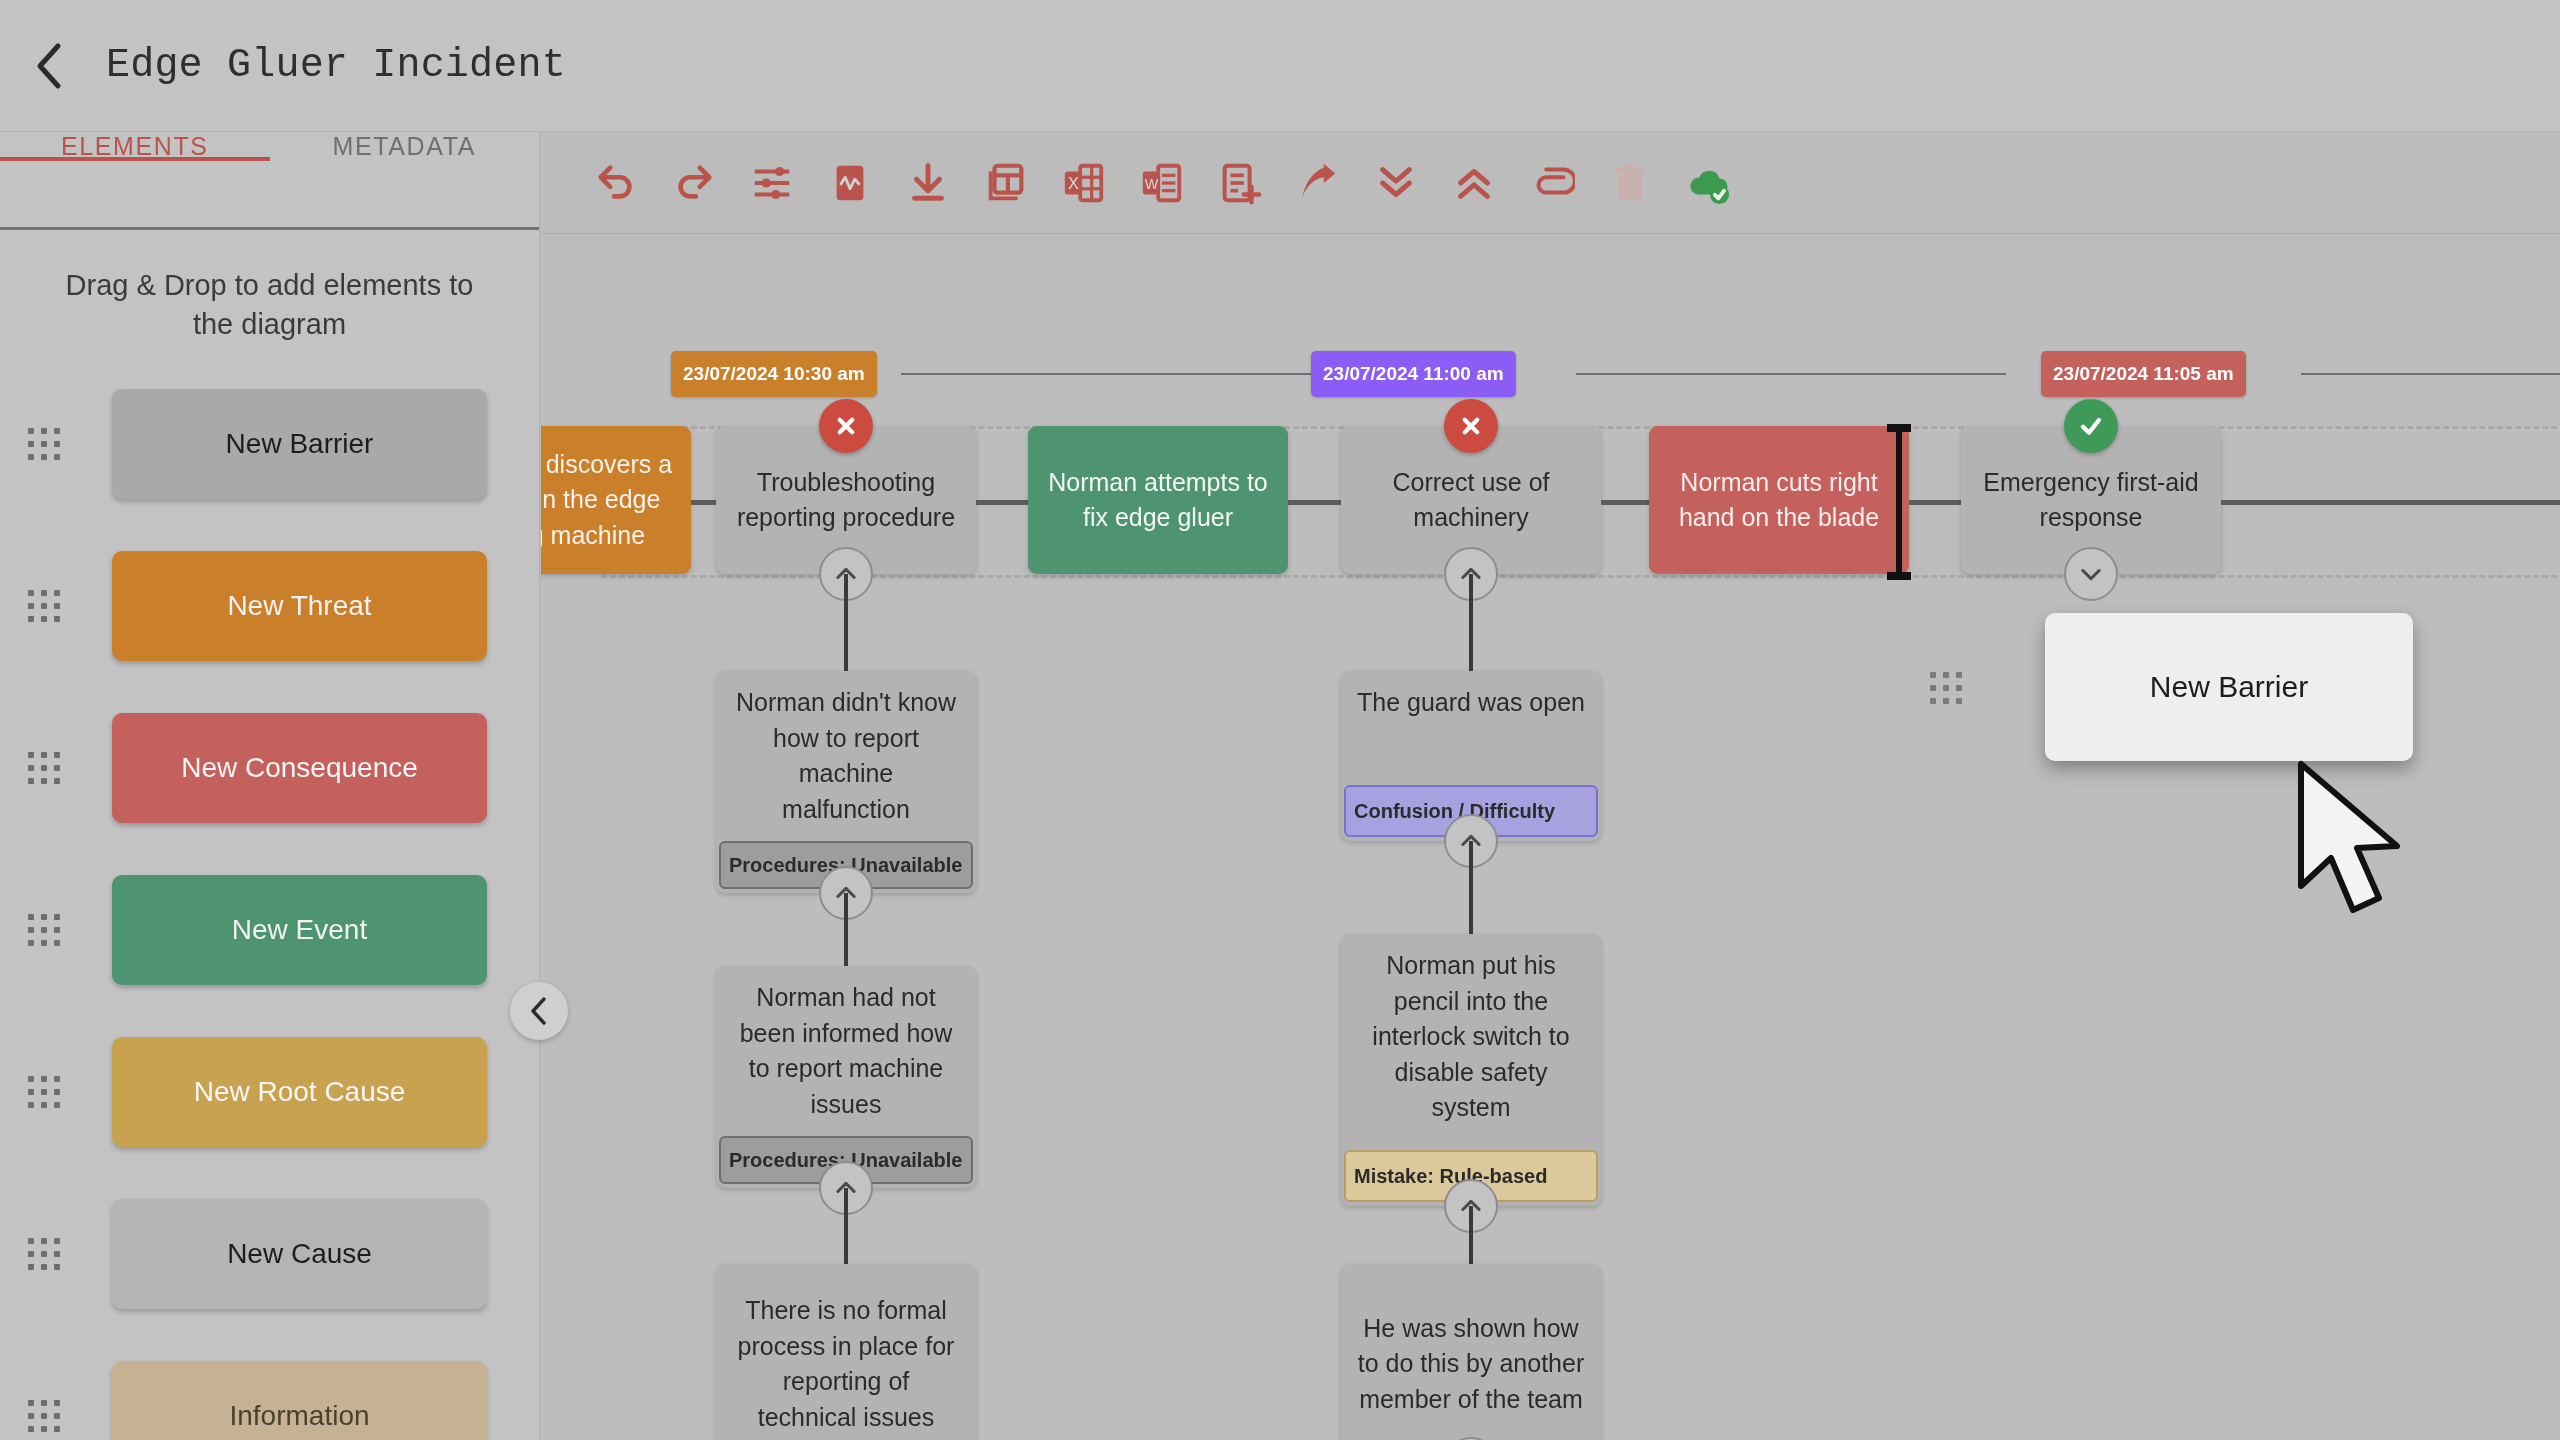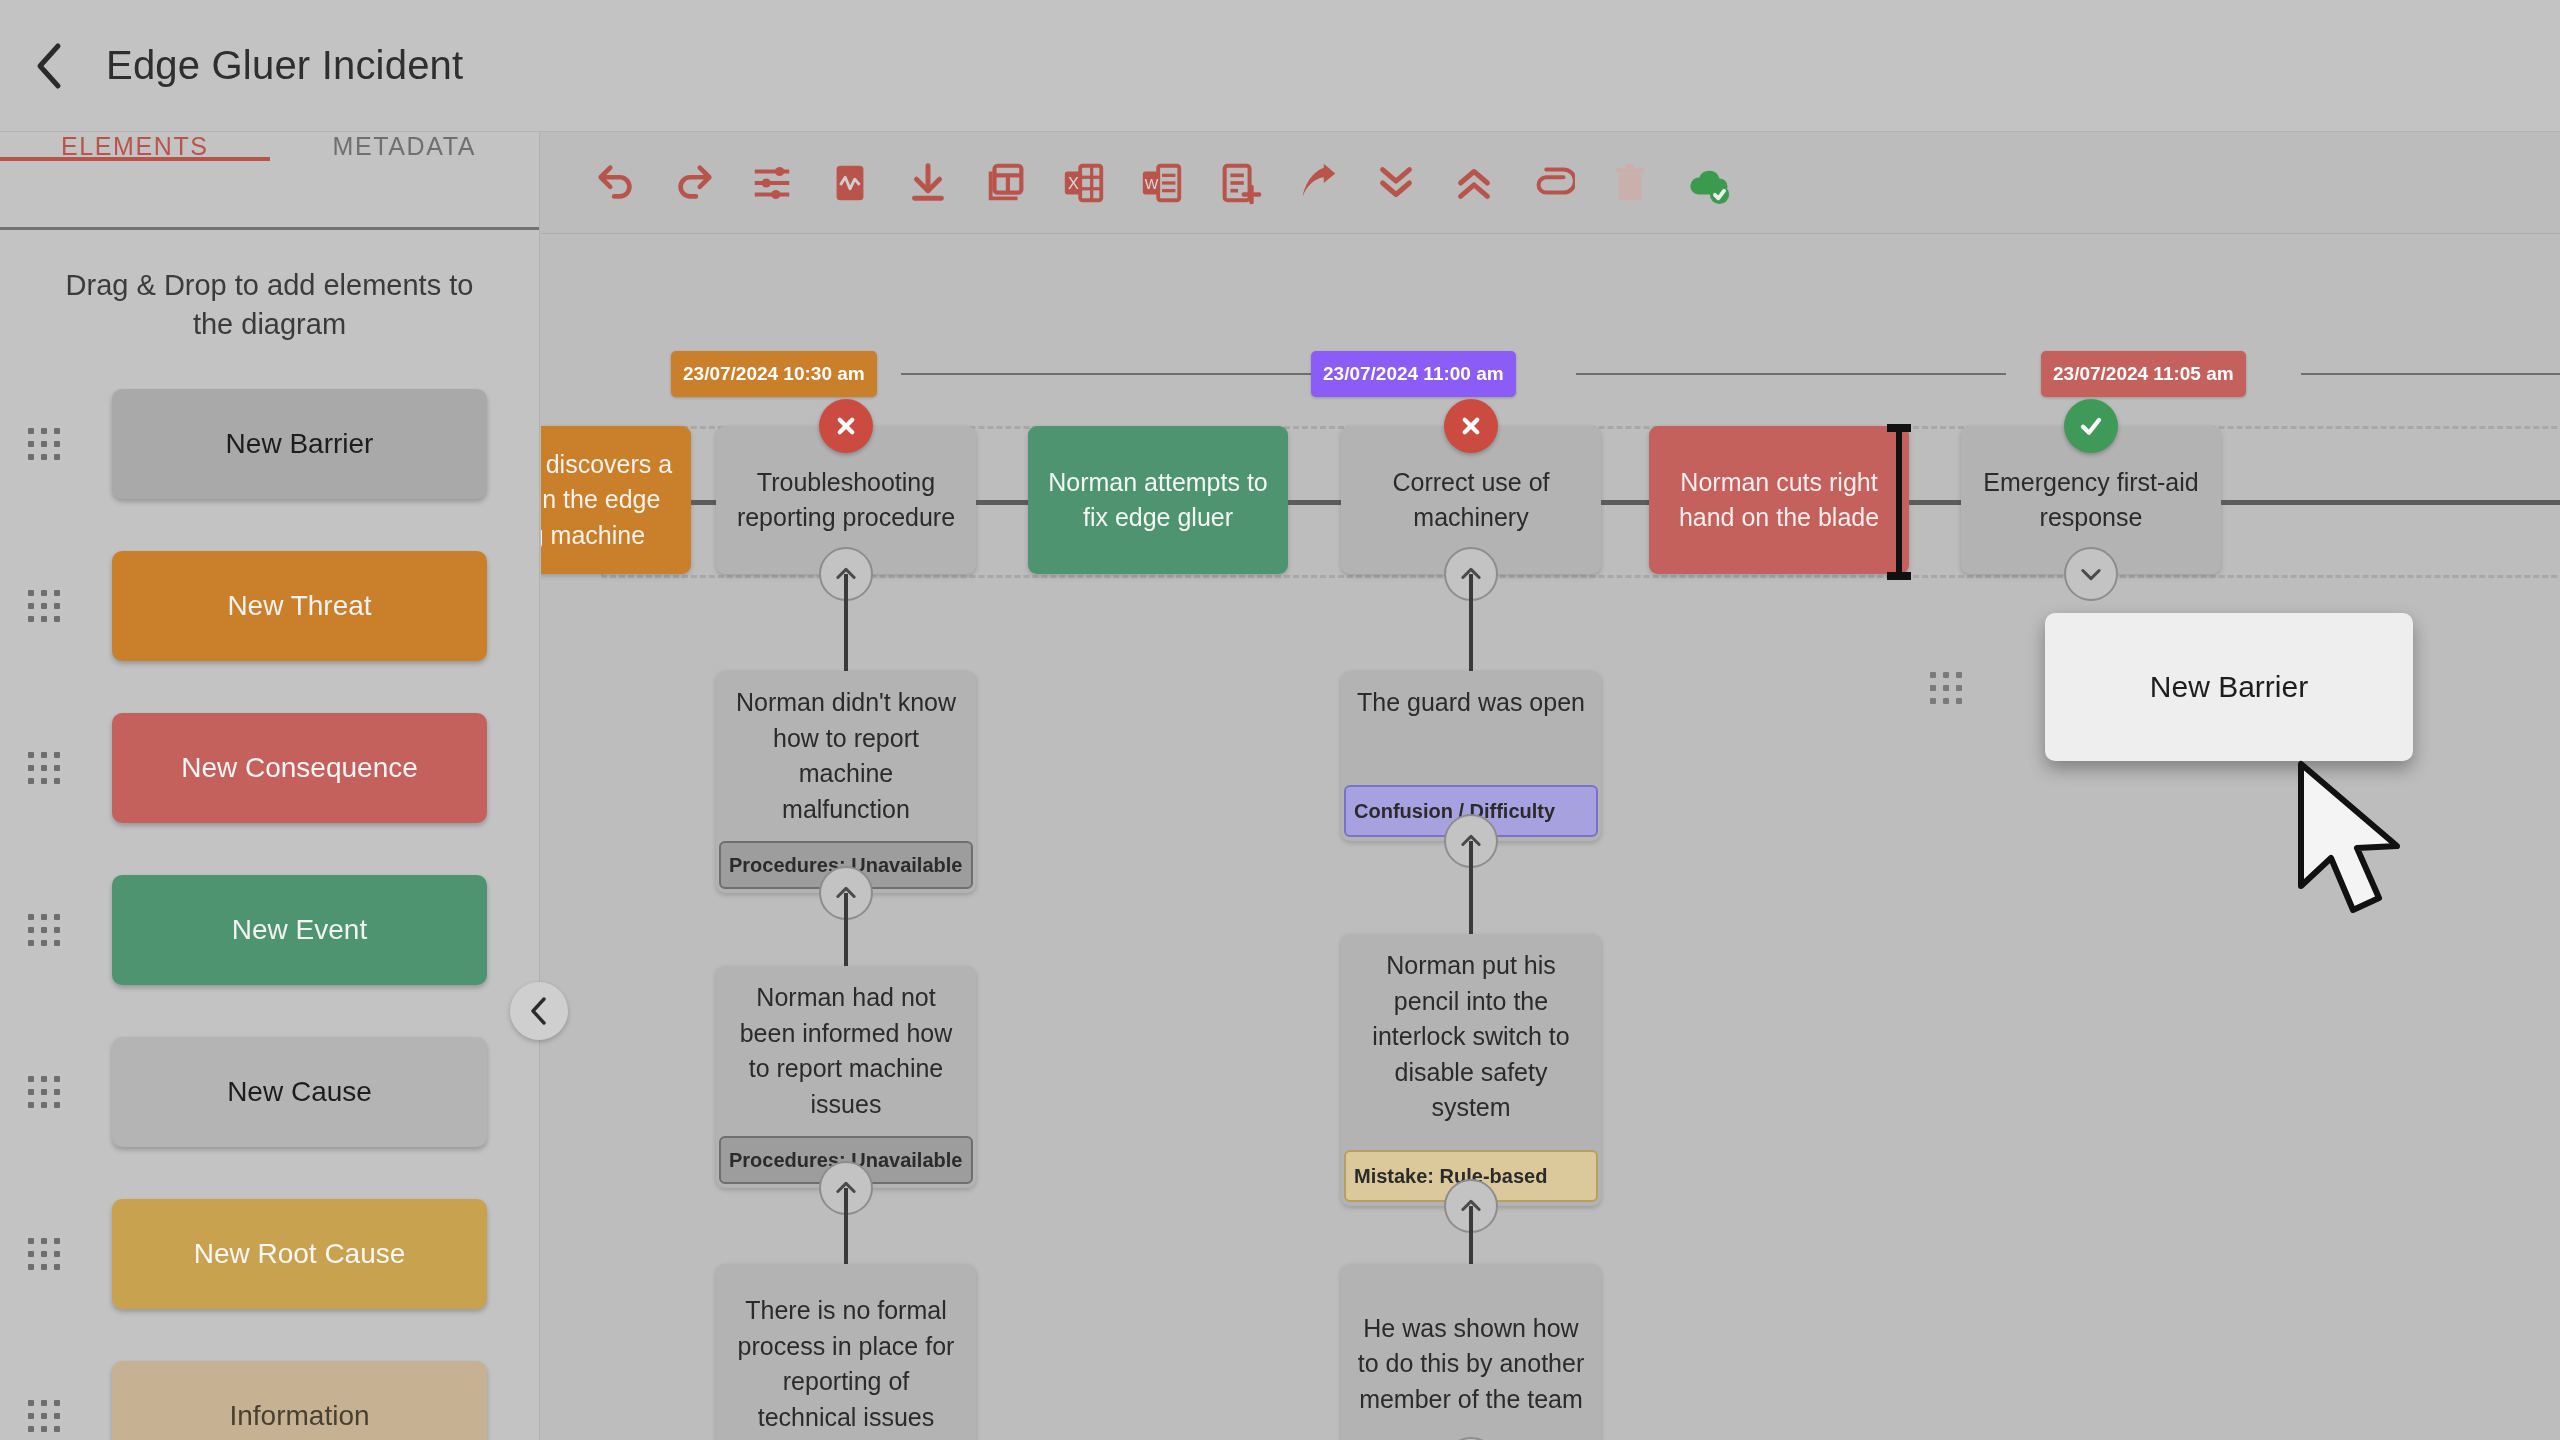--- a/index.html
+++ b/index.html
@@ -19,21 +19,21 @@
     display: flex; align-items: center;
   }
   #back-btn {
     width: 72px; height: 72px; margin-left: 14px;
     display: flex; align-items: center; justify-content: center;
     cursor: pointer;
   }
   #back-btn svg { display:block; }
   #page-title {
     font-size: 40px; color: #2f2f2f; font-weight: 400;
-    margin-left: 20px; letter-spacing: .2px;
+    margin-left: 20px; letter-spacing: .2px; font-family: Liberation Mono, monospace;
   }
 
   
   #left-panel {
     position: absolute; left: 0; top: 132px; width: 540px; height: 1308px;
     background: #c3c3c3;
     border-right: 1px solid #b0b0b0;
   }
   #tabs {
     display: flex; height: 98px; align-items: flex-start;
@@ -266,35 +266,35 @@
             <i></i>
             <i></i>
             <i></i>
             <i></i>
             <i></i>
             <i></i>
             <i></i>
             <i></i>
             <i></i>
           </div>
+          <div class="element-chip" style="background: rgb(201, 162, 80); color: rgb(247, 247, 247);">New Root Cause</div>
+        </div>
+        <div class="element-row">
+          <div class="drag-dots">
+            <i></i>
+            <i></i>
+            <i></i>
+            <i></i>
+            <i></i>
+            <i></i>
+            <i></i>
+            <i></i>
+            <i></i>
+          </div>
           <div class="element-chip" style="background: rgb(180, 180, 180); color: rgb(29, 29, 29);">New Cause</div>
-        </div>
-        <div class="element-row">
-          <div class="drag-dots">
-            <i></i>
-            <i></i>
-            <i></i>
-            <i></i>
-            <i></i>
-            <i></i>
-            <i></i>
-            <i></i>
-            <i></i>
-          </div>
-          <div class="element-chip" style="background: rgb(201, 162, 80); color: rgb(247, 247, 247);">New Root Cause</div>
         </div>
         <div class="element-row">
           <div class="drag-dots">
             <i></i>
             <i></i>
             <i></i>
             <i></i>
             <i></i>
             <i></i>
             <i></i>

